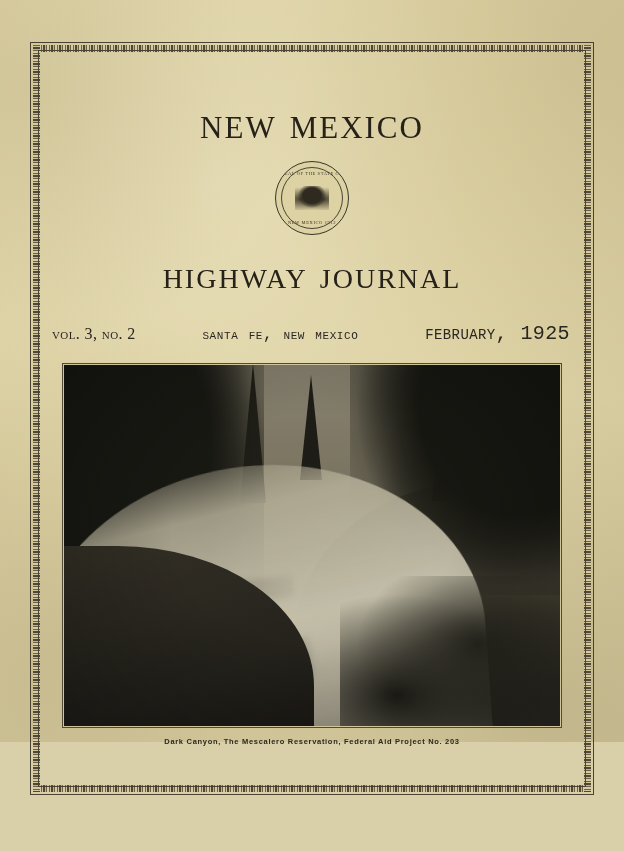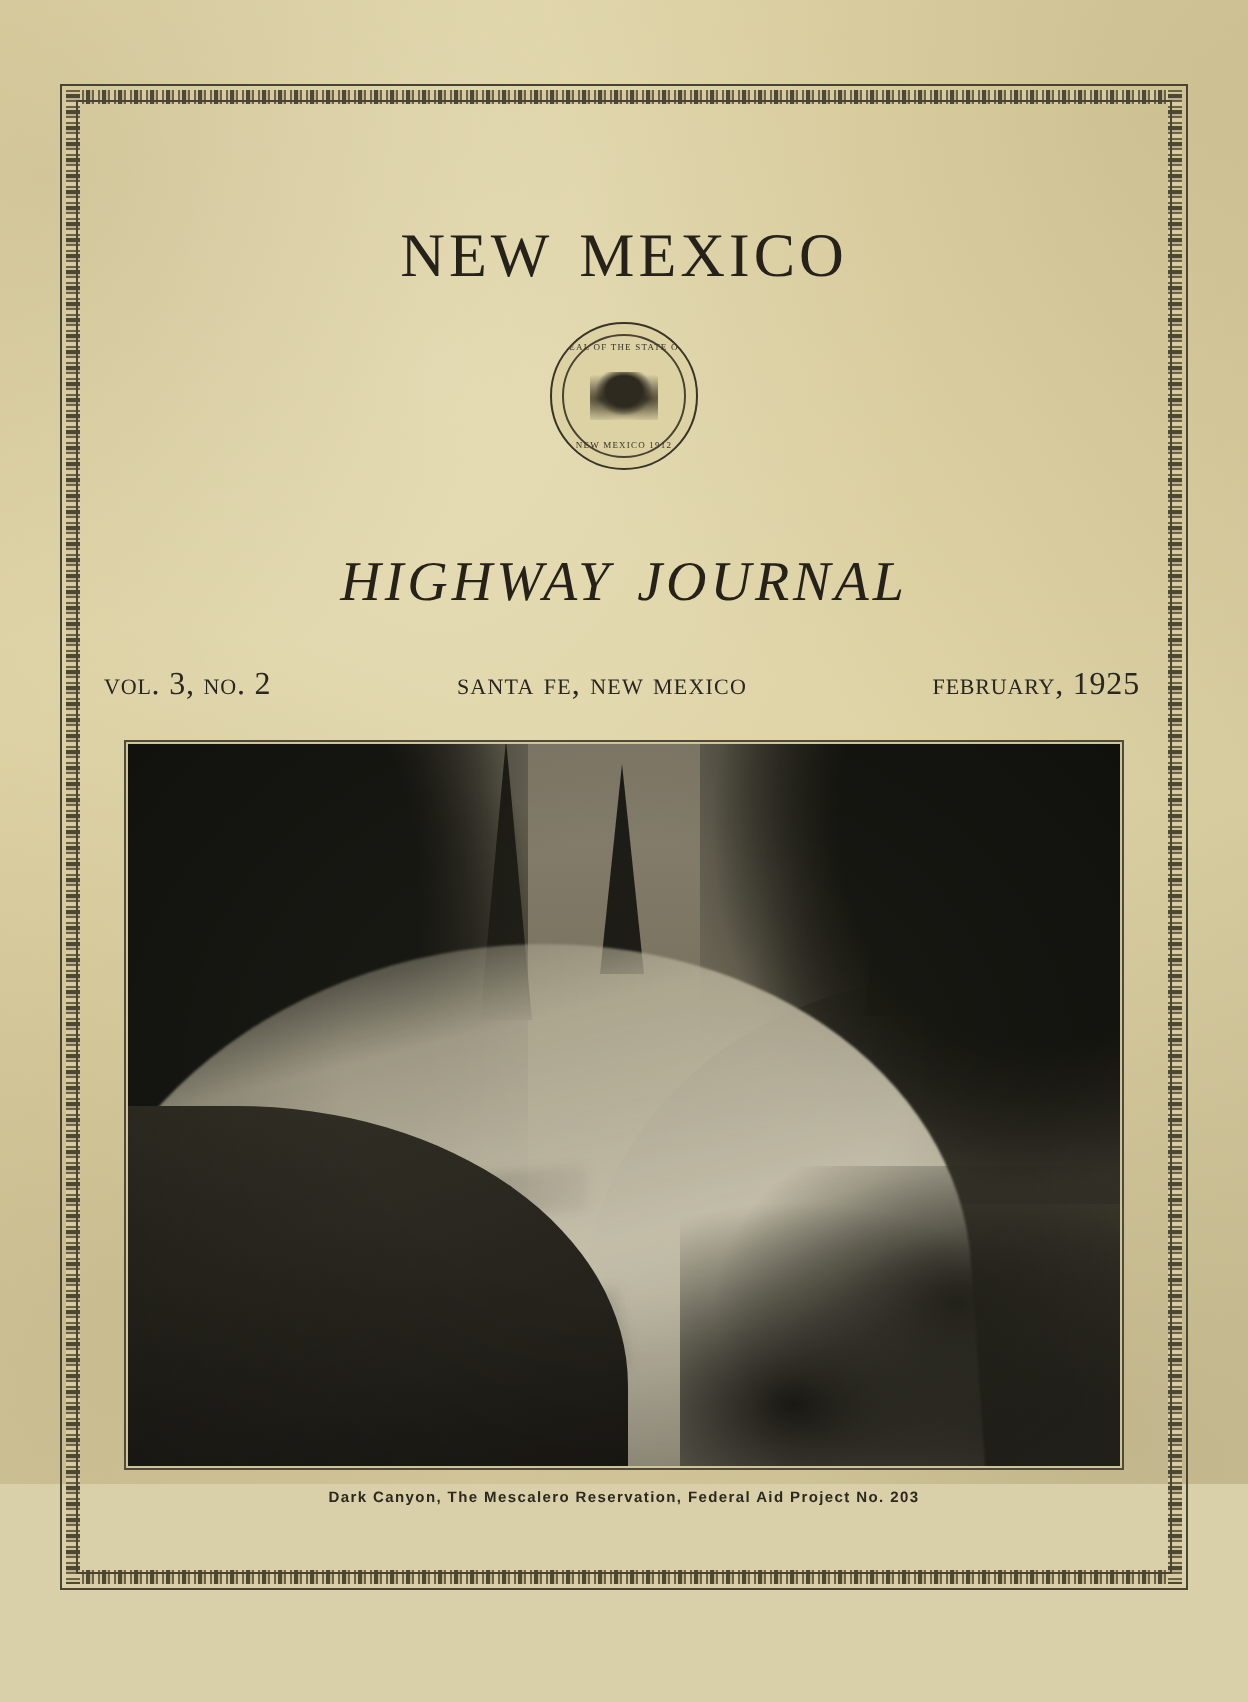--- a/index.html
+++ b/index.html
@@ -161,39 +161,38 @@
       radial-gradient(ellipse at 18% 55%, #443d2d 0%, rgba(68,61,45,0) 65%),
       radial-gradient(ellipse at 82% 55%, #443d2d 0%, rgba(68,61,45,0) 65%);
   }
 
   .title-sub {
     text-align: center;
     font-family: "Liberation Serif", serif;
     font-size: 40px;
     letter-spacing: 2px;
     color: #26221a;
-    margin-top: 28px;
+    margin-top: 16px;
     font-variant: small-caps;
     text-transform: lowercase;
-    font-style: italic;
   }
 
   .meta-row {
     display: flex;
     align-items: baseline;
     justify-content: space-between;
     margin-top: 24px;
     padding: 0 10px 0 8px;
     font-variant: small-caps;
     text-transform: lowercase;
     color: #2a2620;
   }
   .meta-vol { font-size: 16px; letter-spacing: 0.4px; }
-  .meta-place { font-size: 16px; letter-spacing: 0.6px; }
-  .meta-date { font-size: 16px; letter-spacing: 0.4px; }
+  .meta-place { font-size: 16px; letter-spacing: 0.6px; font-family: Liberation Mono, monospace; }
+  .meta-date { font-size: 20px; letter-spacing: 0.4px; font-family: Liberation Mono, monospace; }
 
   
   .photo-frame {
     margin: 18px auto 0 auto;
     width: 500px;
     height: 365px;
     border: 1px solid #514a39;
     padding: 1px;
     background: #cfc49a;
     box-sizing: border-box;

